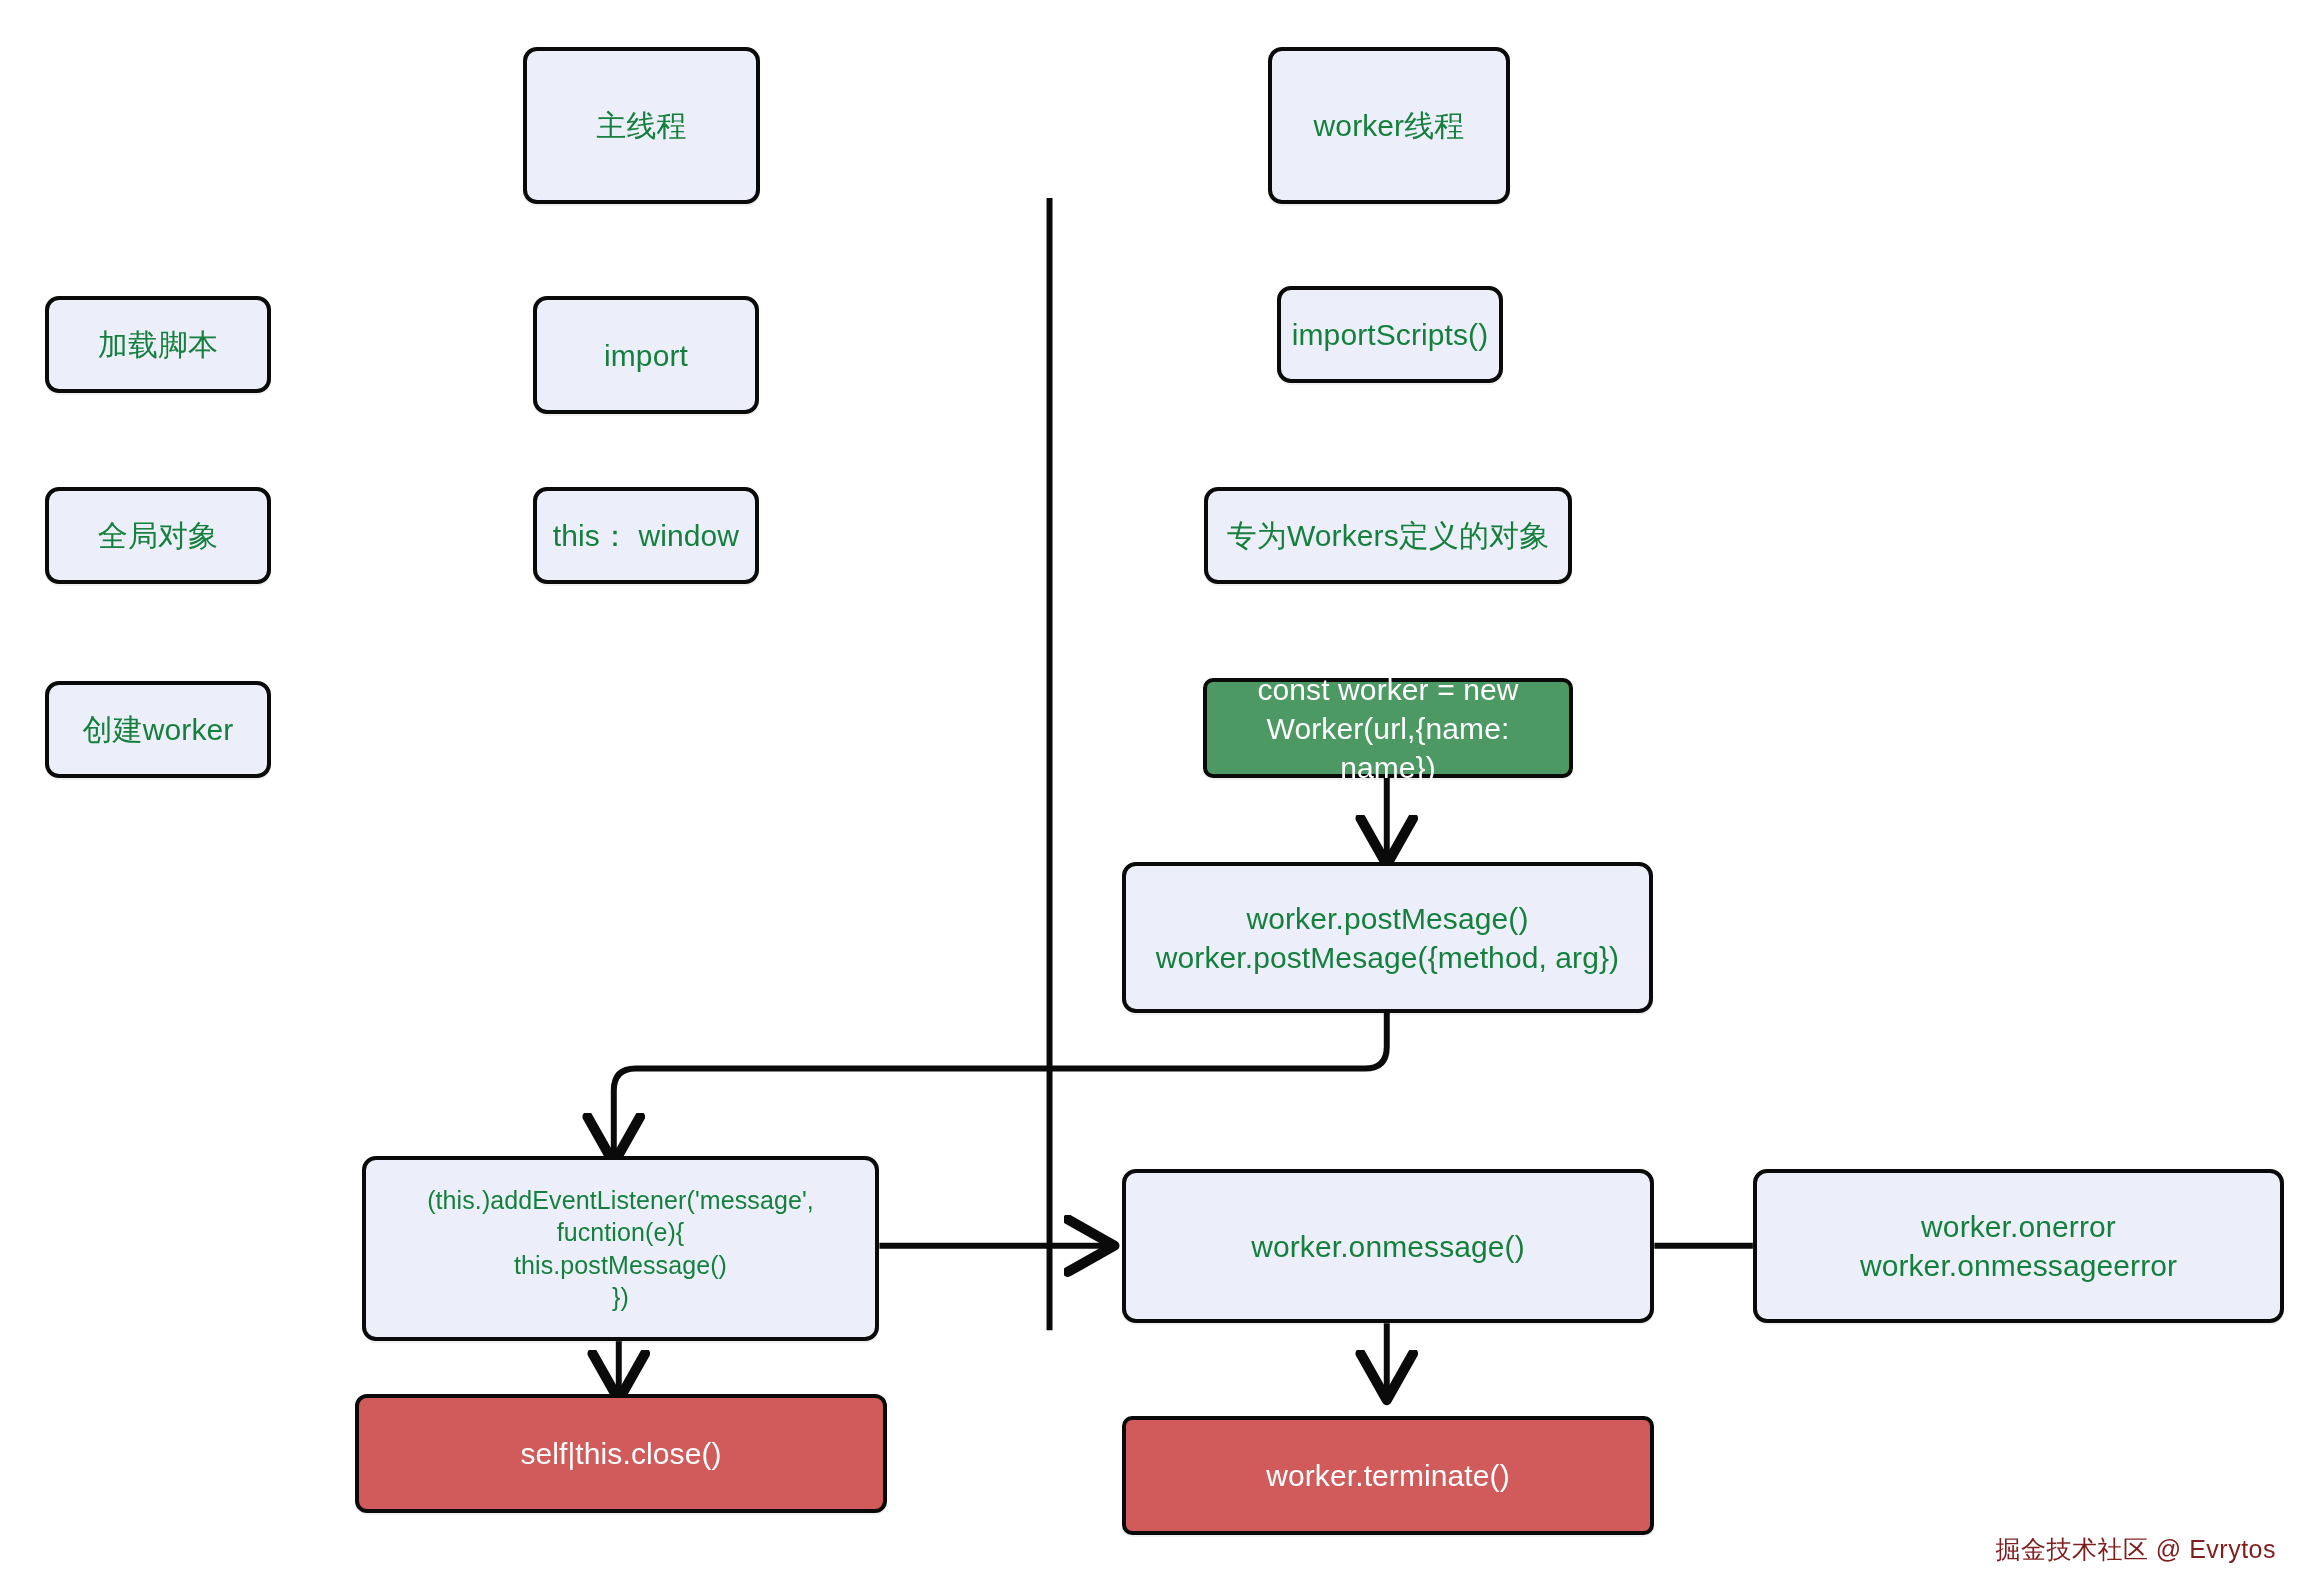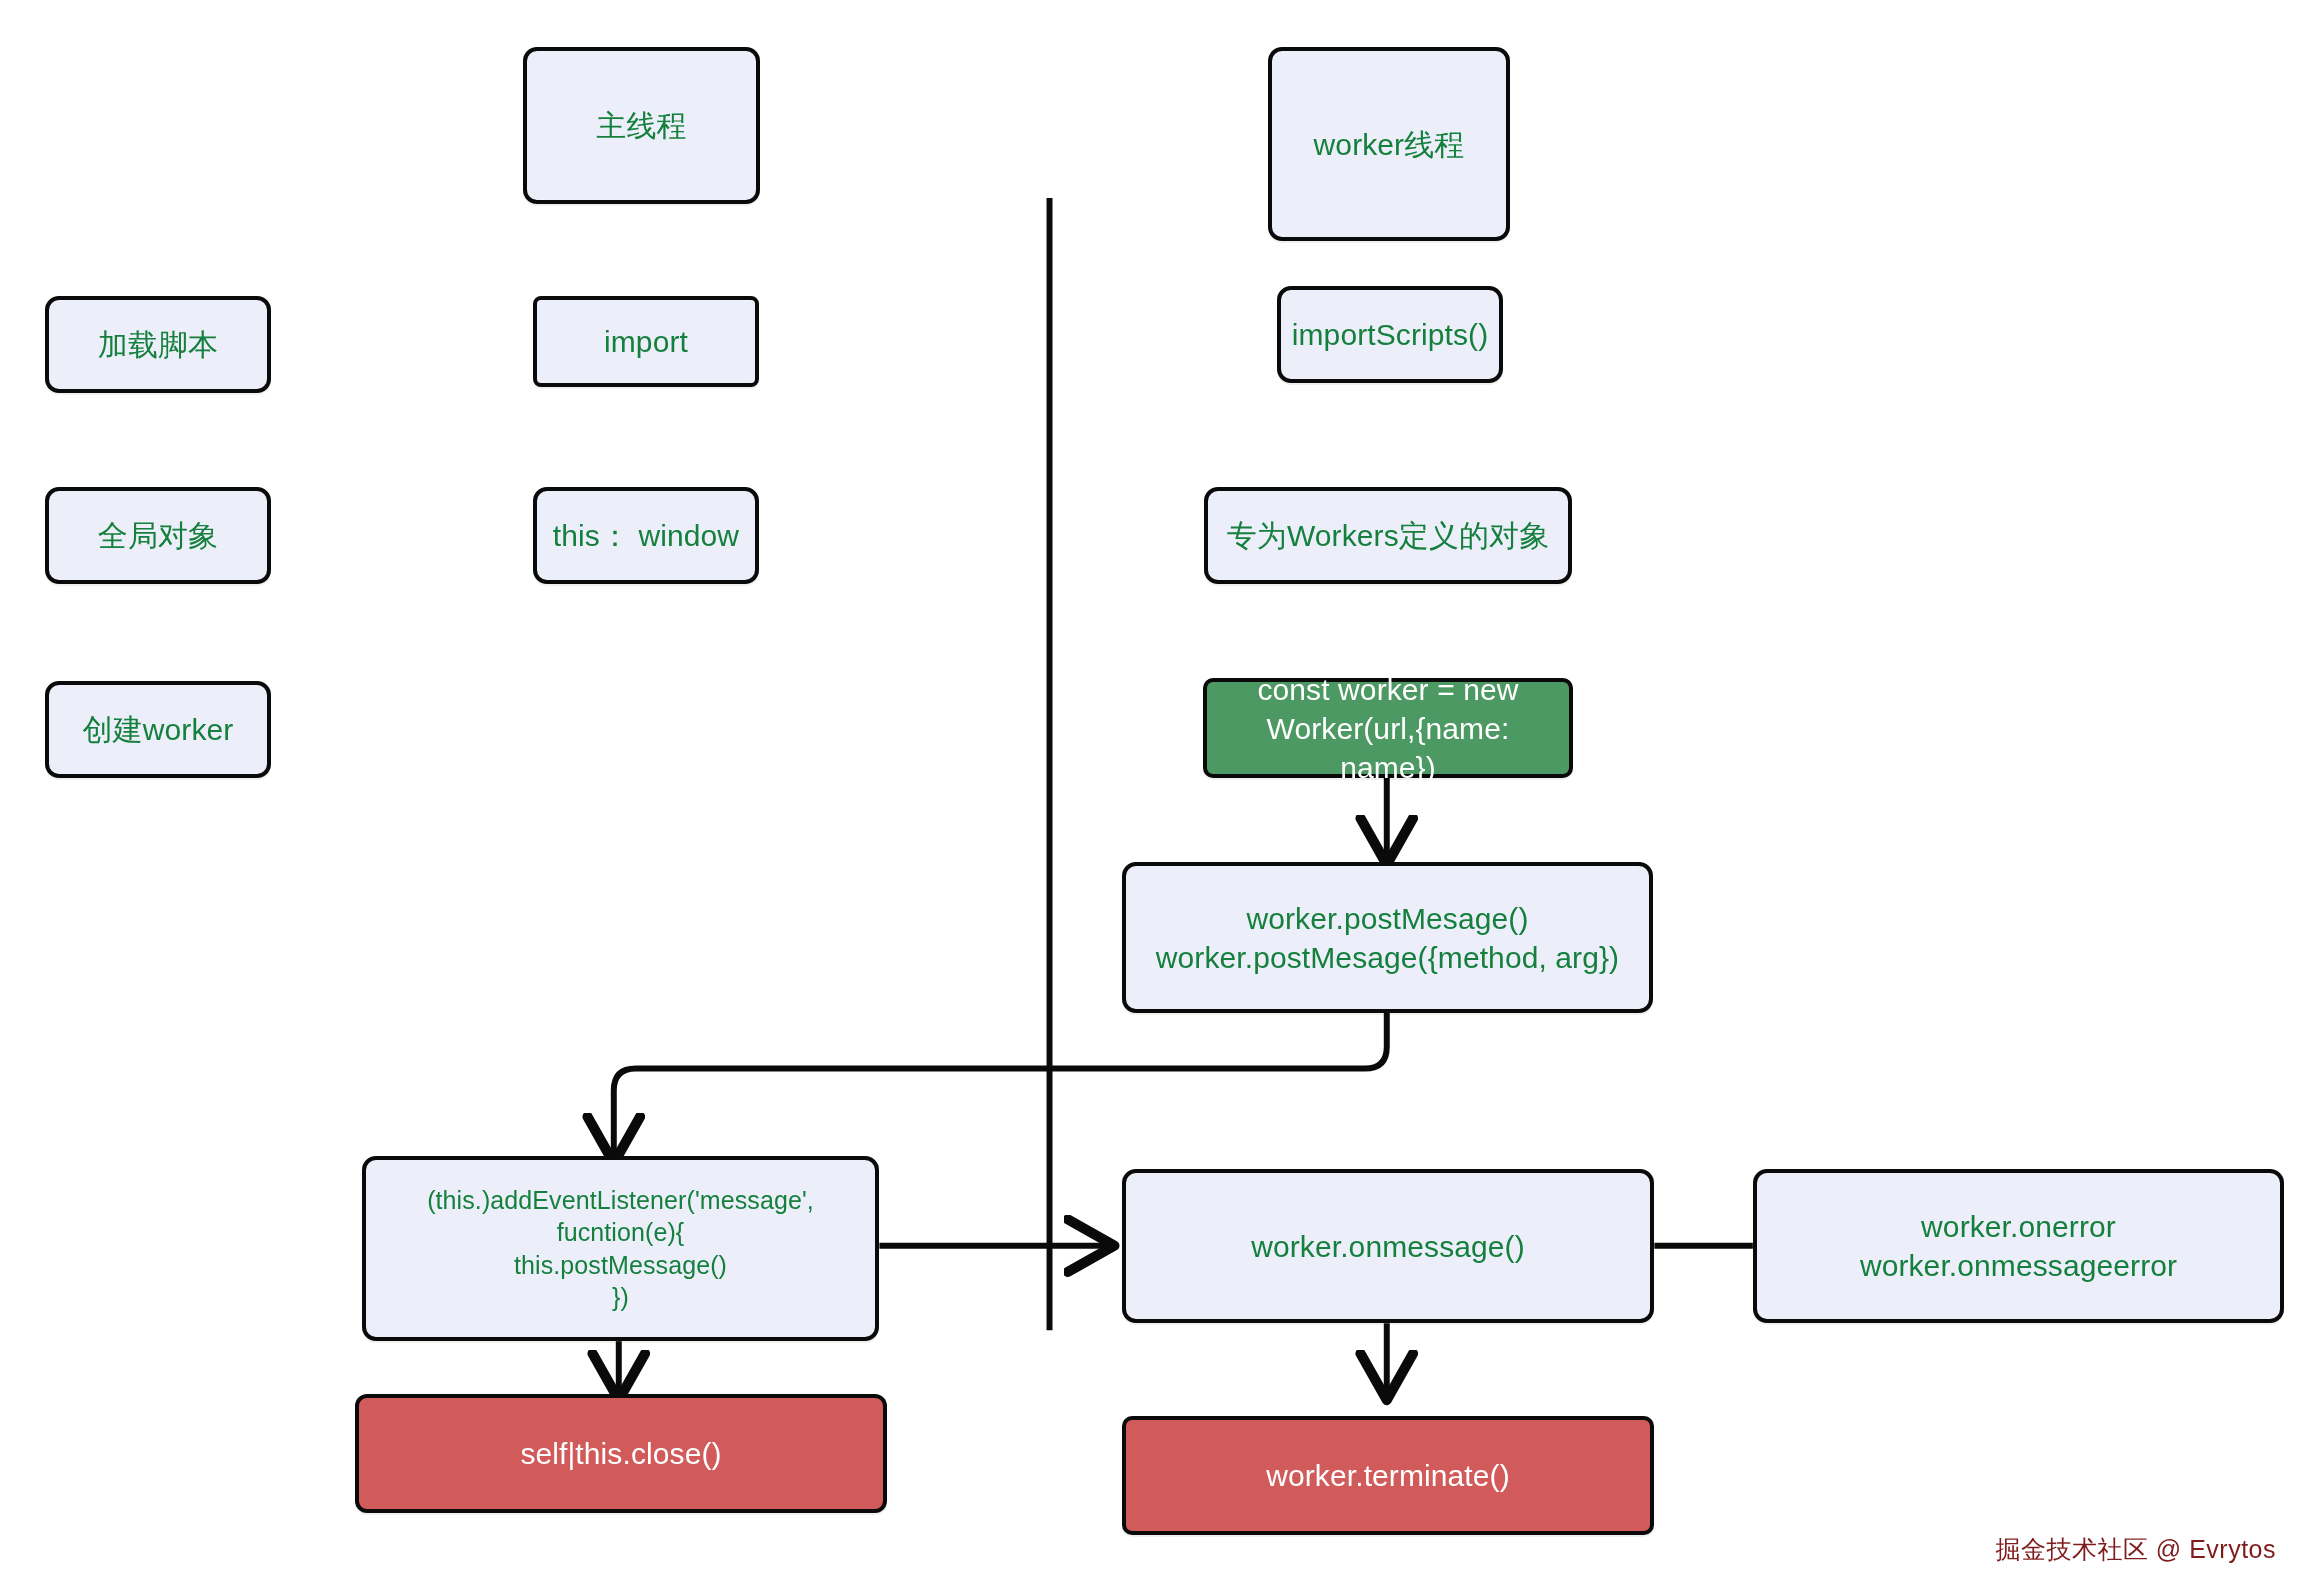--- a/index.html
+++ b/index.html
@@ -91,29 +91,29 @@
 
     <path d="M622,1348 L622,1400" fill="none" stroke="#0a0a0a" stroke-width="6" stroke-linecap="butt" marker-end="url(#ah)"></path>
 
     <path d="M1394,1330 L1394,1400" fill="none" stroke="#0a0a0a" stroke-width="6" stroke-linecap="butt" marker-end="url(#ah)"></path>
   </svg>
 
   <div class="node" style="left:523px; top:47px; width:237px; height:157px;">
     <span class="txt">主线程</span>
   </div>
 
-  <div class="node" style="left:1268px; top:47px; width:242px; height:194px;align-items:center;">
+  <div class="node" style="left:1268px; top:47px; width:242px; height:157px;align-items:center;">
     <span class="txt">worker线程</span>
   </div>
 
   <div class="node" style="left:45px; top:296px; width:226px; height:97px;">
     <span class="txt">加载脚本</span>
   </div>
 
-  <div class="node" style="left:533px; top:296px; width:226px; height:91px;border-radius:8px;">
+  <div class="node" style="left:533px; top:296px; width:226px; height:118px;">
     <span class="txt">import</span>
   </div>
 
   <div class="node" style="left:1277px; top:286px; width:226px; height:97px;">
     <span class="txt">importScripts()</span>
   </div>
 
   <div class="node" style="left:45px; top:487px; width:226px; height:97px;">
     <span class="txt">全局对象</span>
   </div>

